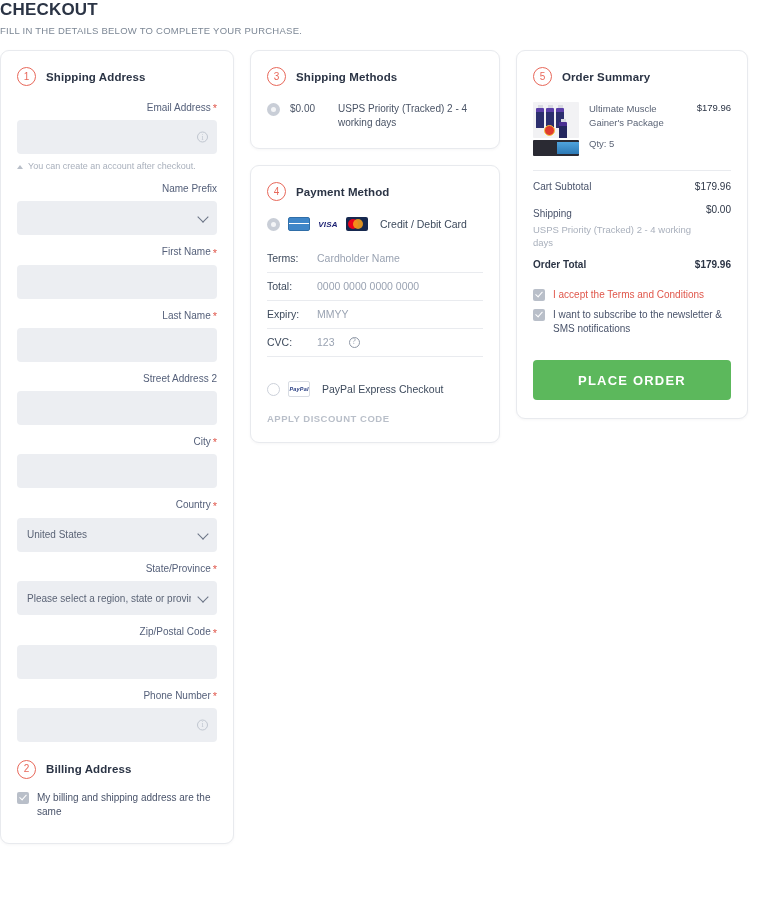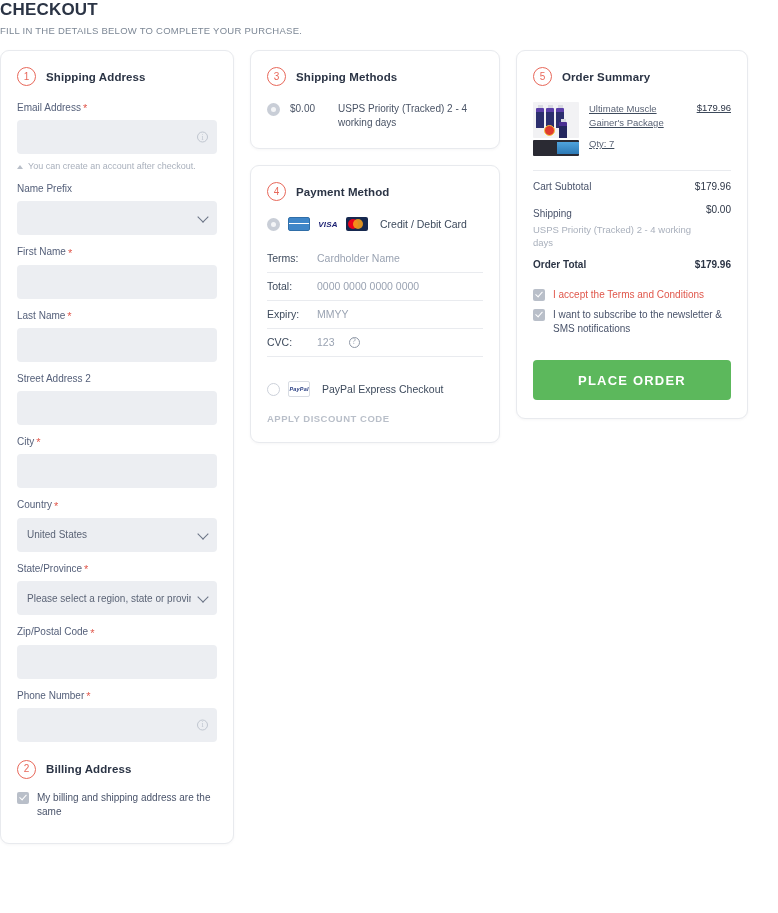--- a/index.html
+++ b/index.html
@@ -80,20 +80,21 @@
   }
 
   
   .field { margin-bottom: 11px; }
   .field-label {
     font-size: 10px;
     color: #55607a;
     display: block;
     margin-bottom: 6px;
     line-height: 12px;
+    text-align: right;
   }
   .req { color: #e0574b; font-size: 11px; vertical-align: middle; margin-left: 2px; }
   .input-wrap { position: relative; }
   .inp {
     width: 100%;
     height: 34px;
     background: #eceef2;
     border: none;
     border-radius: 4px;
     padding: 0 26px 0 10px;
@@ -297,21 +298,21 @@
   }
   .discount {
     font-size: 9.5px;
     font-weight: bold;
     color: #b9bfc9;
     letter-spacing: 0.5px;
     margin-top: 16px;
   }
 
   
-  .prod-row { display: flex; gap: 10px; align-items: flex-start; text-decoration: underline; }
+  .prod-row { display: flex; gap: 10px; align-items: flex-start; }
   .thumb {
     width: 46px; flex: 0 0 46px;
   }
   .thumb-top {
     height: 36px;
     background: #f2f2f4;
     position: relative;
     overflow: hidden;
     border-radius: 1px;
   }
@@ -605,21 +606,21 @@
             <span class="bottle b4"></span>
             <span class="seal"></span>
           </div>
           <div class="thumb-bot"></div>
         </div>
         <div class="prod-info">
           <div class="prod-line">
             <span class="prod-name">Ultimate Muscle Gainer's Package</span>
             <span class="prod-price">$179.96</span>
           </div>
-          <div class="prod-qty">Qty: 7</div>
+          <div class="prod-qty">Qty: 5</div>
         </div>
       </div>
 
       <div class="divider"></div>
 
       <div class="tot-row">
         <span class="tot-key">Cart Subtotal</span>
         <span class="tot-val">$179.96</span>
       </div>
 

